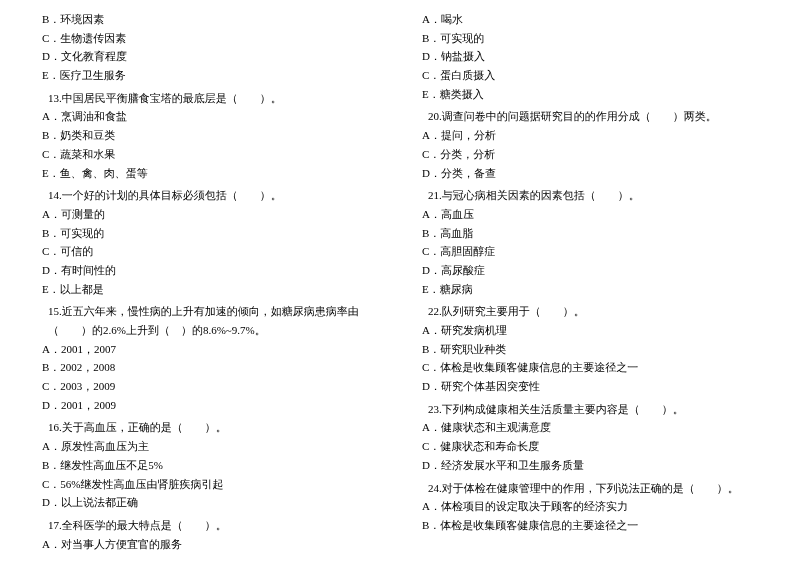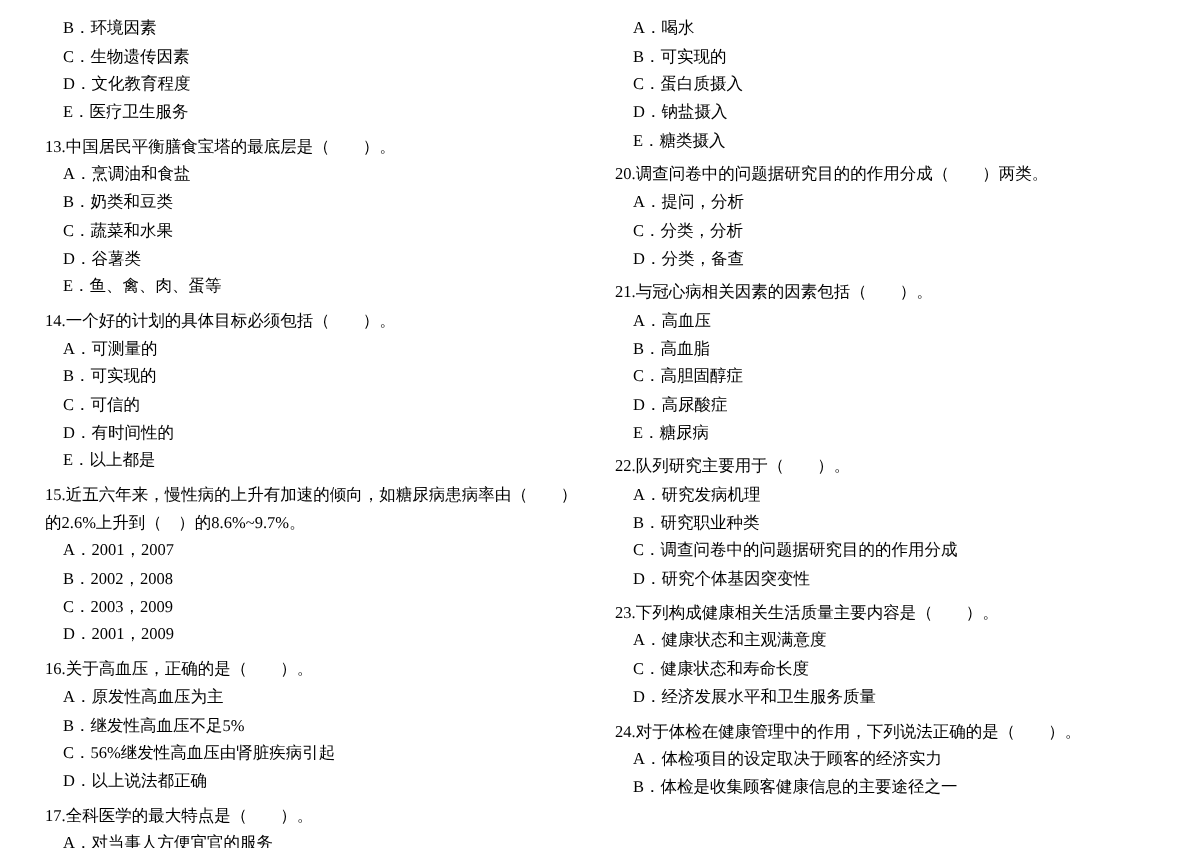--- a/index.html
+++ b/index.html
@@ -19,20 +19,21 @@
     .column {
       flex: 1;
       line-height: 1.7;
     }
     .question-block {
       margin-bottom: 4px;
     }
     .question-title {
       font-size: 11px;
       line-height: 1.7;
+      margin-left: 18px;
     }
     .option {
       padding-left: 12px;
       font-size: 11px;
       line-height: 1.7;
     }
   </style>
 </head>
 <body>
 
@@ -42,21 +43,20 @@
         <div class="option">B．环境因素</div>
         <div class="option">C．生物遗传因素</div>
         <div class="option">D．文化教育程度</div>
         <div class="option">E．医疗卫生服务</div>
       </div>
       <div class="question-block">
         <div class="question-title">13.中国居民平衡膳食宝塔的最底层是（　　）。</div>
         <div class="option">A．烹调油和食盐</div>
         <div class="option">B．奶类和豆类</div>
         <div class="option">C．蔬菜和水果</div>
-        <div class="option">D．谷薯类</div>
         <div class="option">E．鱼、禽、肉、蛋等</div>
       </div>
       <div class="question-block">
         <div class="question-title">14.一个好的计划的具体目标必须包括（　　）。</div>
         <div class="option">A．可测量的</div>
         <div class="option">B．可实现的</div>
         <div class="option">C．可信的</div>
         <div class="option">D．有时间性的</div>
         <div class="option">E．以上都是</div>
       </div>
@@ -76,43 +76,43 @@
       </div>
       <div class="question-block">
         <div class="question-title">17.全科医学的最大特点是（　　）。</div>
         <div class="option">A．对当事人方便宜官的服务</div>
       </div>
     </div>
   <div class="column" id="right-col">
       <div class="question-block">
         <div class="option">A．喝水</div>
         <div class="option">B．可实现的</div>
+        <div class="option">D．钠盐摄入</div>
         <div class="option">C．蛋白质摄入</div>
-        <div class="option">D．钠盐摄入</div>
         <div class="option">E．糖类摄入</div>
       </div>
       <div class="question-block">
         <div class="question-title">20.调查问卷中的问题据研究目的的作用分成（　　）两类。</div>
         <div class="option">A．提问，分析</div>
         <div class="option">C．分类，分析</div>
         <div class="option">D．分类，备查</div>
       </div>
       <div class="question-block">
         <div class="question-title">21.与冠心病相关因素的因素包括（　　）。</div>
         <div class="option">A．高血压</div>
         <div class="option">B．高血脂</div>
         <div class="option">C．高胆固醇症</div>
         <div class="option">D．高尿酸症</div>
         <div class="option">E．糖尿病</div>
       </div>
       <div class="question-block">
         <div class="question-title">22.队列研究主要用于（　　）。</div>
         <div class="option">A．研究发病机理</div>
         <div class="option">B．研究职业种类</div>
-        <div class="option">C．调查问卷中的问题据研究目的的作用分成</div>
+        <div class="option">C．体检是收集顾客健康信息的主要途径之一</div>
         <div class="option">D．研究个体基因突变性</div>
       </div>
       <div class="question-block">
         <div class="question-title">23.下列构成健康相关生活质量主要内容是（　　）。</div>
         <div class="option">A．健康状态和主观满意度</div>
         <div class="option">C．健康状态和寿命长度</div>
         <div class="option">D．经济发展水平和卫生服务质量</div>
       </div>
       <div class="question-block">
         <div class="question-title">24.对于体检在健康管理中的作用，下列说法正确的是（　　）。</div>

